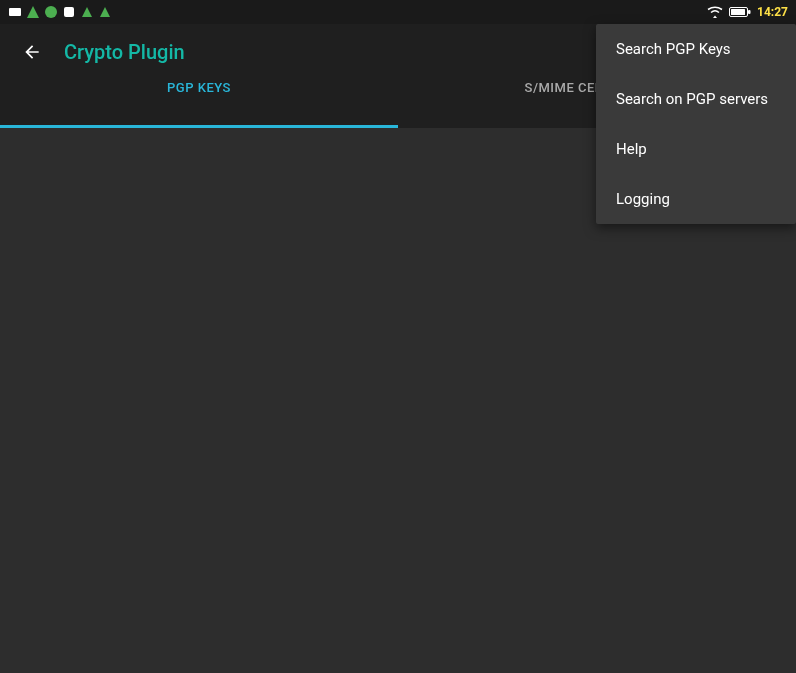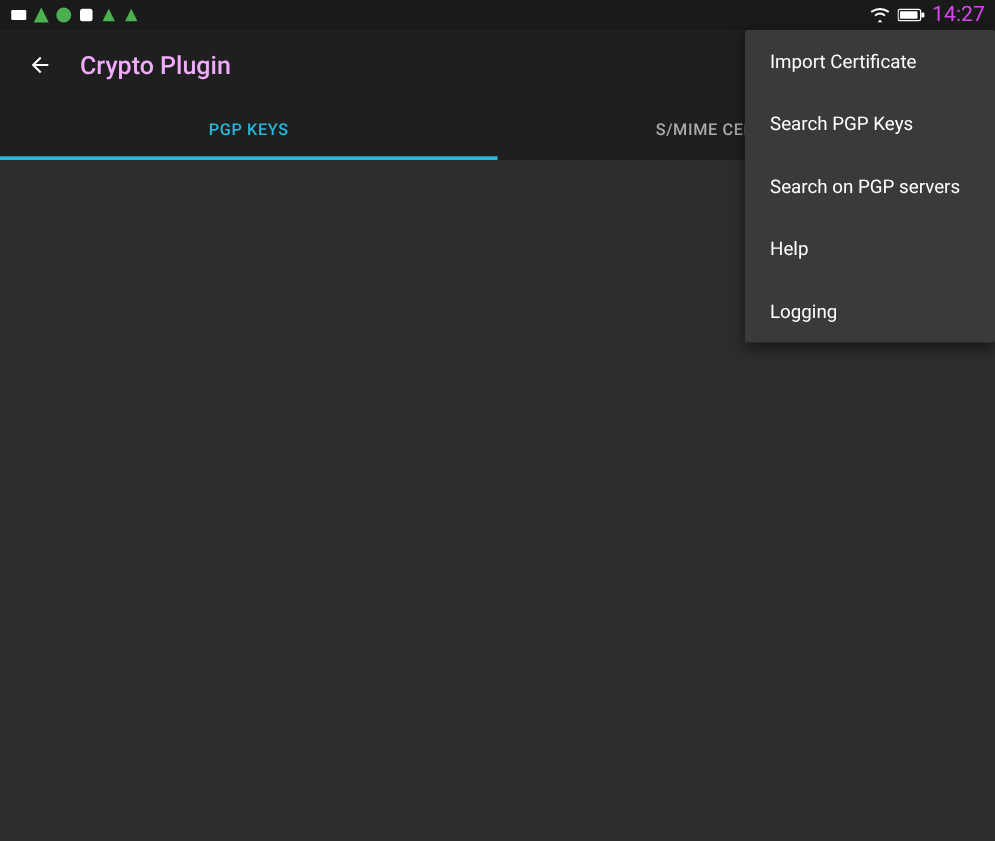--- a/index.html
+++ b/index.html
@@ -56,38 +56,37 @@
       font-size: 20px;
       cursor: pointer;
       display: flex;
       align-items: center;
       justify-content: center;
       width: 32px;
       height: 32px;
     }
 
     .toolbar-title {
-      color: #f0abfc;
+      color: #14b8a6;
       font-size: 20px;
       font-weight: 500;
       flex: 1;
     }
 
     
     .tabs {
       height: 48px;
       background-color: #1f1f1f;
       display: flex;
       align-items: stretch;
     }
 
     .tab {
       flex: 1;
       display: flex;
-      align-items: center;
       justify-content: center;
       color: #aaaaaa;
       font-size: 13px;
       font-weight: 500;
       letter-spacing: 0.5px;
       cursor: pointer;
       position: relative;
       text-transform: uppercase;
     }
 
@@ -164,21 +163,21 @@
       <path d="M4 6.5 Q8 3 12 6.5" stroke="white" stroke-width="1.5" fill="none"></path>
       <path d="M1 3.5 Q8 -1 15 3.5" stroke="white" stroke-width="1.5" fill="none"></path>
     </svg>
 
     <svg width="22" height="12" viewBox="0 0 22 12" fill="none">
       <rect x="0.5" y="1.5" width="18" height="9" rx="1.5" stroke="white" stroke-width="1"></rect>
       <rect x="2" y="3" width="14" height="6" rx="0.5" fill="white"></rect>
       <rect x="19" y="4" width="2.5" height="4" rx="1" fill="white"></rect>
     </svg>
 
-    <span style="color:#d946ef;font-size:17px;font-weight:400;">14:27</span>
+    <span style="color:#fde047;font-size:12px;font-weight:700;">14:27</span>
   </div>
 </div>
 
 <div class="toolbar">
   <div class="back-button">
     <svg width="20" height="20" viewBox="0 0 24 24" fill="white">
       <path d="M20 11H7.83l5.59-5.59L12 4l-8 8 8 8 1.41-1.41L7.83 13H20v-2z"></path>
     </svg>
   </div>
   <span class="toolbar-title">Crypto Plugin</span>
@@ -198,23 +197,20 @@
   </div>
   <div class="tab">
     <span>S/MIME CERTIFICATES</span>
   </div>
 </div>
 
 <div class="main-content"></div>
 
 <div class="dropdown-menu">
   <div class="menu-item">
-    <span>Import Certificate</span>
-  </div>
-  <div class="menu-item">
     <span>Search PGP Keys</span>
   </div>
   <div class="menu-item">
     <span>Search on PGP servers</span>
   </div>
   <div class="menu-item">
     <span>Help</span>
   </div>
   <div class="menu-item">
     <span>Logging</span>

